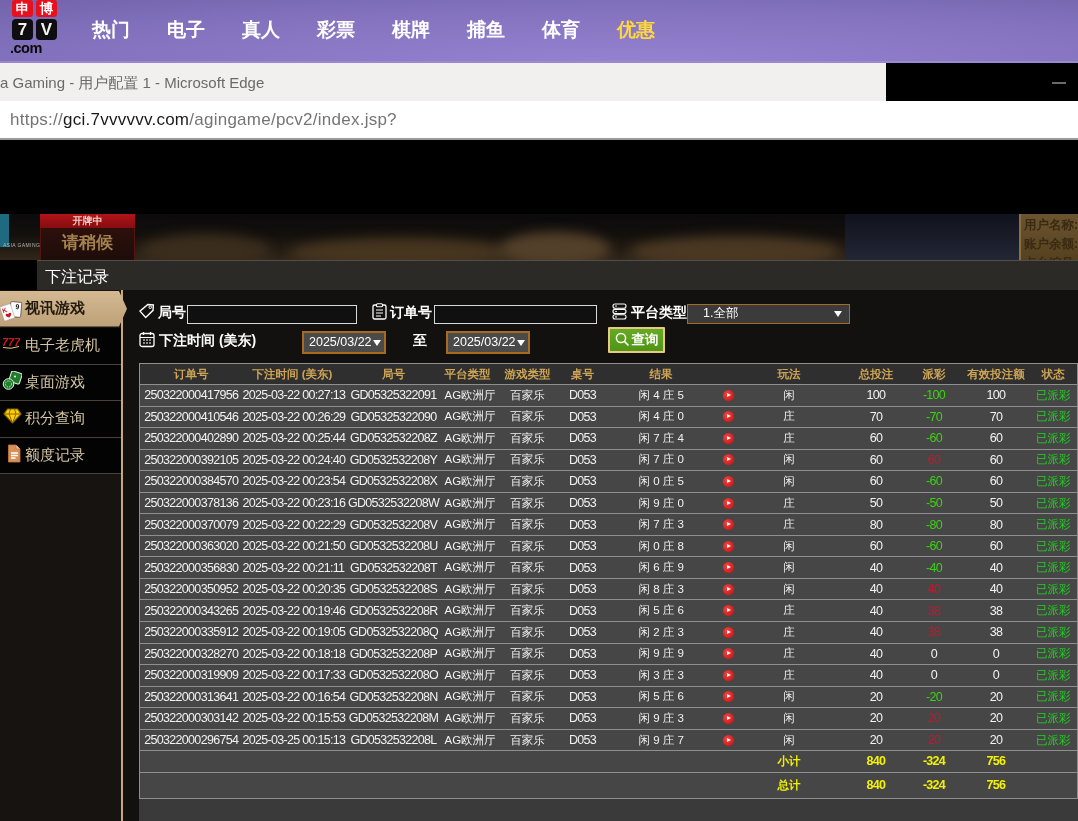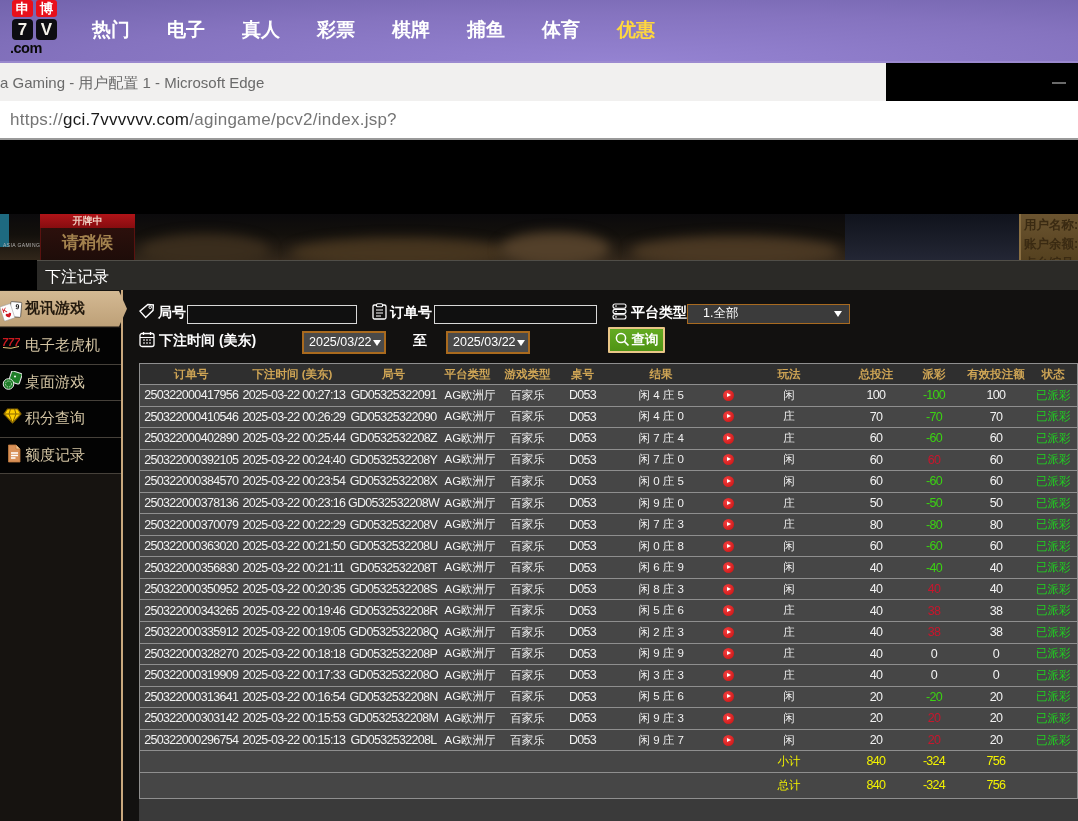--- a/index.html
+++ b/index.html
@@ -87,21 +87,21 @@
 table{border-collapse:collapse;width:939px;table-layout:fixed;
 border-left:1px solid #8f8f8f;border-right:1px solid #8f8f8f;}
 td,th{border-top:1px solid #8f8f8f;border-bottom:1px solid #8f8f8f;
 white-space:nowrap;text-align:center;font-weight:normal;overflow:visible;}
 th{background:#2f2f2f;color:#cfa555;font-size:11.5px;font-weight:bold;height:21px;letter-spacing:0;}
 td{background:#464646;color:#f2f2f2;font-size:12.5px;height:21.55px;letter-spacing:-0.7px;}
 td.cn{letter-spacing:0;font-size:11.5px;}
 td.grn{color:#3bd312;}
 td.red{color:#c8162d;}
 td.paid{color:#1fd41f;}
-tr.total td{color:#f2f200;font-weight:normal;height:21.4px;}
+tr.total td{color:#f2f200;font-weight:bold;height:21.4px;}
 tr.total2 td{height:26px;}
 th.rz{padding-right:36px;}
 .res{text-align:left;padding-left:38px;position:relative;}
 .res .play{position:absolute;left:122px;top:50%;margin-top:-5.5px;}
 .wf{padding-right:12px;}
 th.wf{padding-right:12px;}
 .tz{padding-left:14px;}
 th.tz{padding-left:14px;}
 .play{display:inline-block;width:11px;height:11px;border-radius:50%;background:radial-gradient(circle at 35% 35%,#f54040,#c50f0f);position:relative;}
 .play .tri{position:absolute;left:4px;top:3px;width:0;height:0;border-left:4px solid #fff;
@@ -542,21 +542,21 @@
                 <span class="tri"></span>
               </span></td>
 <td class="cn wf">闲</td>
             <td class="tz">20</td>
             <td class="red">20</td>
             <td>20</td>
             <td class="paid cn">已派彩</td>
           </tr>
 <tr>
             <td>250322000296754</td>
-            <td>2025-03-22 00:15:13</td>
+            <td>2025-03-25 00:15:13</td>
             <td>GD0532532208L</td>
             <td class="cn">AG欧洲厅</td>
             <td class="cn">百家乐</td>
             <td>D053</td>
 <td class="res cn"><span>闲 9 庄 7</span><span class="play">
                 <span class="tri"></span>
               </span></td>
 <td class="cn wf">闲</td>
             <td class="tz">20</td>
             <td class="red">20</td>

